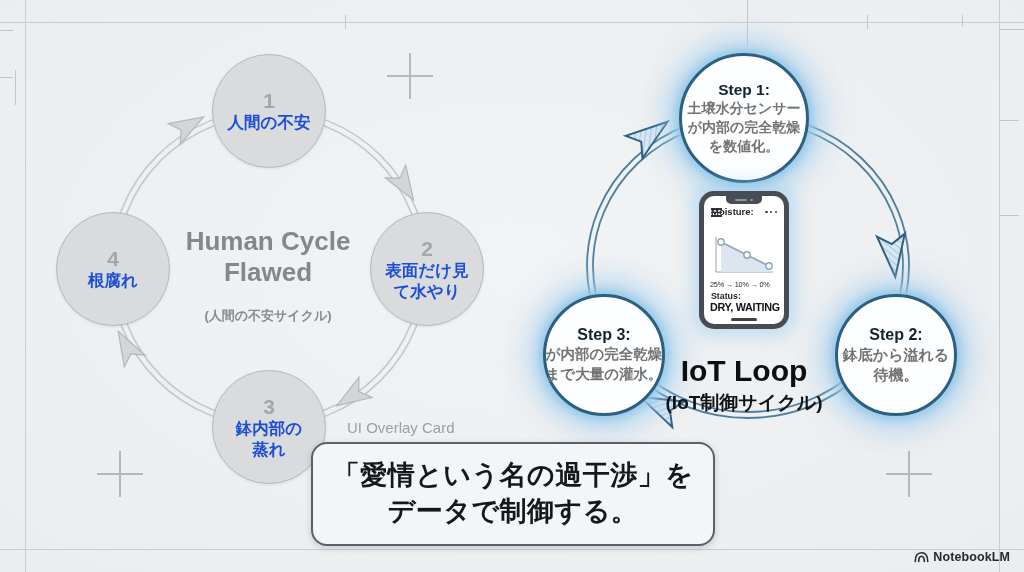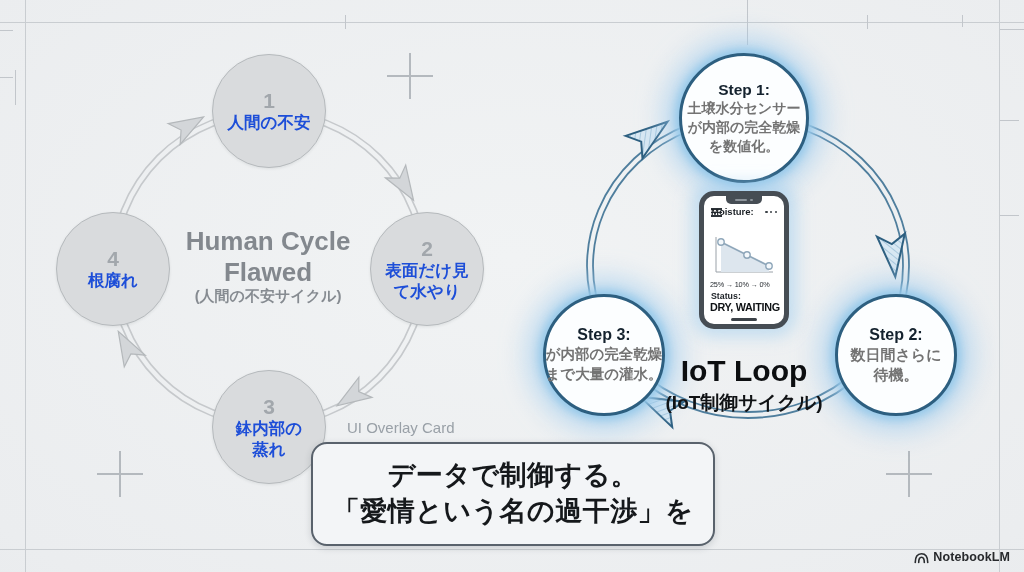--- a/index.html
+++ b/index.html
@@ -22,21 +22,21 @@
   .gnode{
     position:absolute;z-index:2;border-radius:50%;
     background:#d9dbdd;border:1.5px solid #b6babd;
     display:flex;flex-direction:column;align-items:center;justify-content:center;
     text-align:center;box-shadow:0 1px 3px rgba(30,35,40,.08);
   }
   .gnode .num{font-size:21px;font-weight:bold;color:#a2a7ac;line-height:1.1;}
   .gnode .glabel{font-size:16.5px;font-weight:bold;color:#1d4ed8;line-height:1.24;white-space:nowrap;}
   .center-title{position:absolute;z-index:2;text-align:center;}
   .center-title .en{font-size:26px;font-weight:bold;color:#83888e;line-height:1.18;}
-  .center-title .jp{font-size:15px;font-weight:bold;color:#868b91;margin-top:0;white-space:nowrap;}
+  .center-title .jp{font-size:13px;font-weight:bold;color:#868b91;margin-top:20px;white-space:nowrap;}
   
   .bnode{
     position:absolute;z-index:2;border-radius:50%;
     background:#fcfeff;border:3px solid #2d5f80;
     display:flex;flex-direction:column;align-items:center;justify-content:center;
     text-align:center;
     box-shadow:0 0 8px 4px rgba(146,199,233,.95), 0 0 26px 16px rgba(160,205,238,.65);
   }
   .bnode .step-title{font-weight:700;color:#14222e;line-height:1.25;}
   .bnode .step-line{font-weight:bold;color:#737373;white-space:nowrap;}
@@ -71,21 +71,21 @@
   
   .overlay-label{position:absolute;z-index:3;left:347px;top:419px;font-size:15px;color:#99a0a7;}
   .overlay-card{
     position:absolute;z-index:3;left:311px;top:442px;width:400px;height:100px;
     background:#f3f5f7;border:2.5px solid #59626c;border-radius:16px;
     box-shadow:0 2px 7px rgba(40,50,60,.18);
     display:flex;flex-direction:column;align-items:center;justify-content:center;
   }
   .overlay-card .oline{font-size:27px;font-weight:800;color:#15181b;line-height:1.32;letter-spacing:.5px;white-space:nowrap;}
   
-  .brand{position:absolute;z-index:3;right:14px;top:550px;display:flex;align-items:flex-end;gap:4px;}
+  .brand{position:absolute;z-index:3;right:14px;top:550px;display:flex;align-items:flex-start;gap:4px;}
   .brand .brand-text{font-size:12.5px;font-weight:600;color:#27292c;letter-spacing:.1px;}
 </style>
 </head>
 <body>
 
 <div class="stage">
 
   <div class="frame-line fl-h" style="top:22px;"></div>
   <div class="frame-line fl-h" style="top:549px;"></div>
   <div class="frame-line fl-v" style="left:25px;"></div>
@@ -153,21 +153,21 @@
   </div>
 
   <div class="bnode" id="step1" style="left:679px;top:53px;width:124px;height:124px;">
     <span class="step-title">Step 1:</span>
     <span class="step-line">土壌水分センサー</span>
     <span class="step-line">が内部の完全乾燥</span>
     <span class="step-line">を数値化。</span>
   </div>
   <div class="bnode" id="step2" style="left:835px;top:294px;width:116px;height:116px;">
     <span class="step-title">Step 2:</span>
-    <span class="step-line">数日間さらに</span>
+    <span class="step-line">鉢底から溢れる</span>
     <span class="step-line">待機。</span>
   </div>
   <div class="bnode" id="step3" style="left:543px;top:294px;width:116px;height:116px;">
     <span class="step-title">Step 3:</span>
     <span class="step-line">が内部の完全乾燥</span>
     <span class="step-line">まで大量の灌水。</span>
   </div>
 
   <div class="phone">
     <div class="notch">
@@ -201,22 +201,22 @@
     <div class="homebar"></div>
   </div>
 
   <div class="iot-title" style="left:594px;top:354px;width:300px;">
     <div class="en">IoT Loop</div>
     <div class="jp">(IoT制御サイクル)</div>
   </div>
 
   <div class="overlay-label">UI Overlay Card</div>
   <div class="overlay-card">
+    <div class="oline">「愛情という名の過干渉」を</div>
     <div class="oline">データで制御する。</div>
-    <div class="oline">「愛情という名の過干渉」を</div>
   </div>
 
   <div class="brand">
     <svg width="15" height="13" viewBox="0 0 24 20">
       <path d="M2 18 Q2 4 12 4 Q22 4 22 18" fill="none" stroke="#2a2d30" stroke-width="2.6" stroke-linecap="round"></path>
       <path d="M7.5 18 Q7.5 9.5 12 9.5 Q16.5 9.5 16.5 18" fill="none" stroke="#2a2d30" stroke-width="2.6" stroke-linecap="round"></path>
     </svg>
     <span class="brand-text">NotebookLM</span>
   </div>
 

